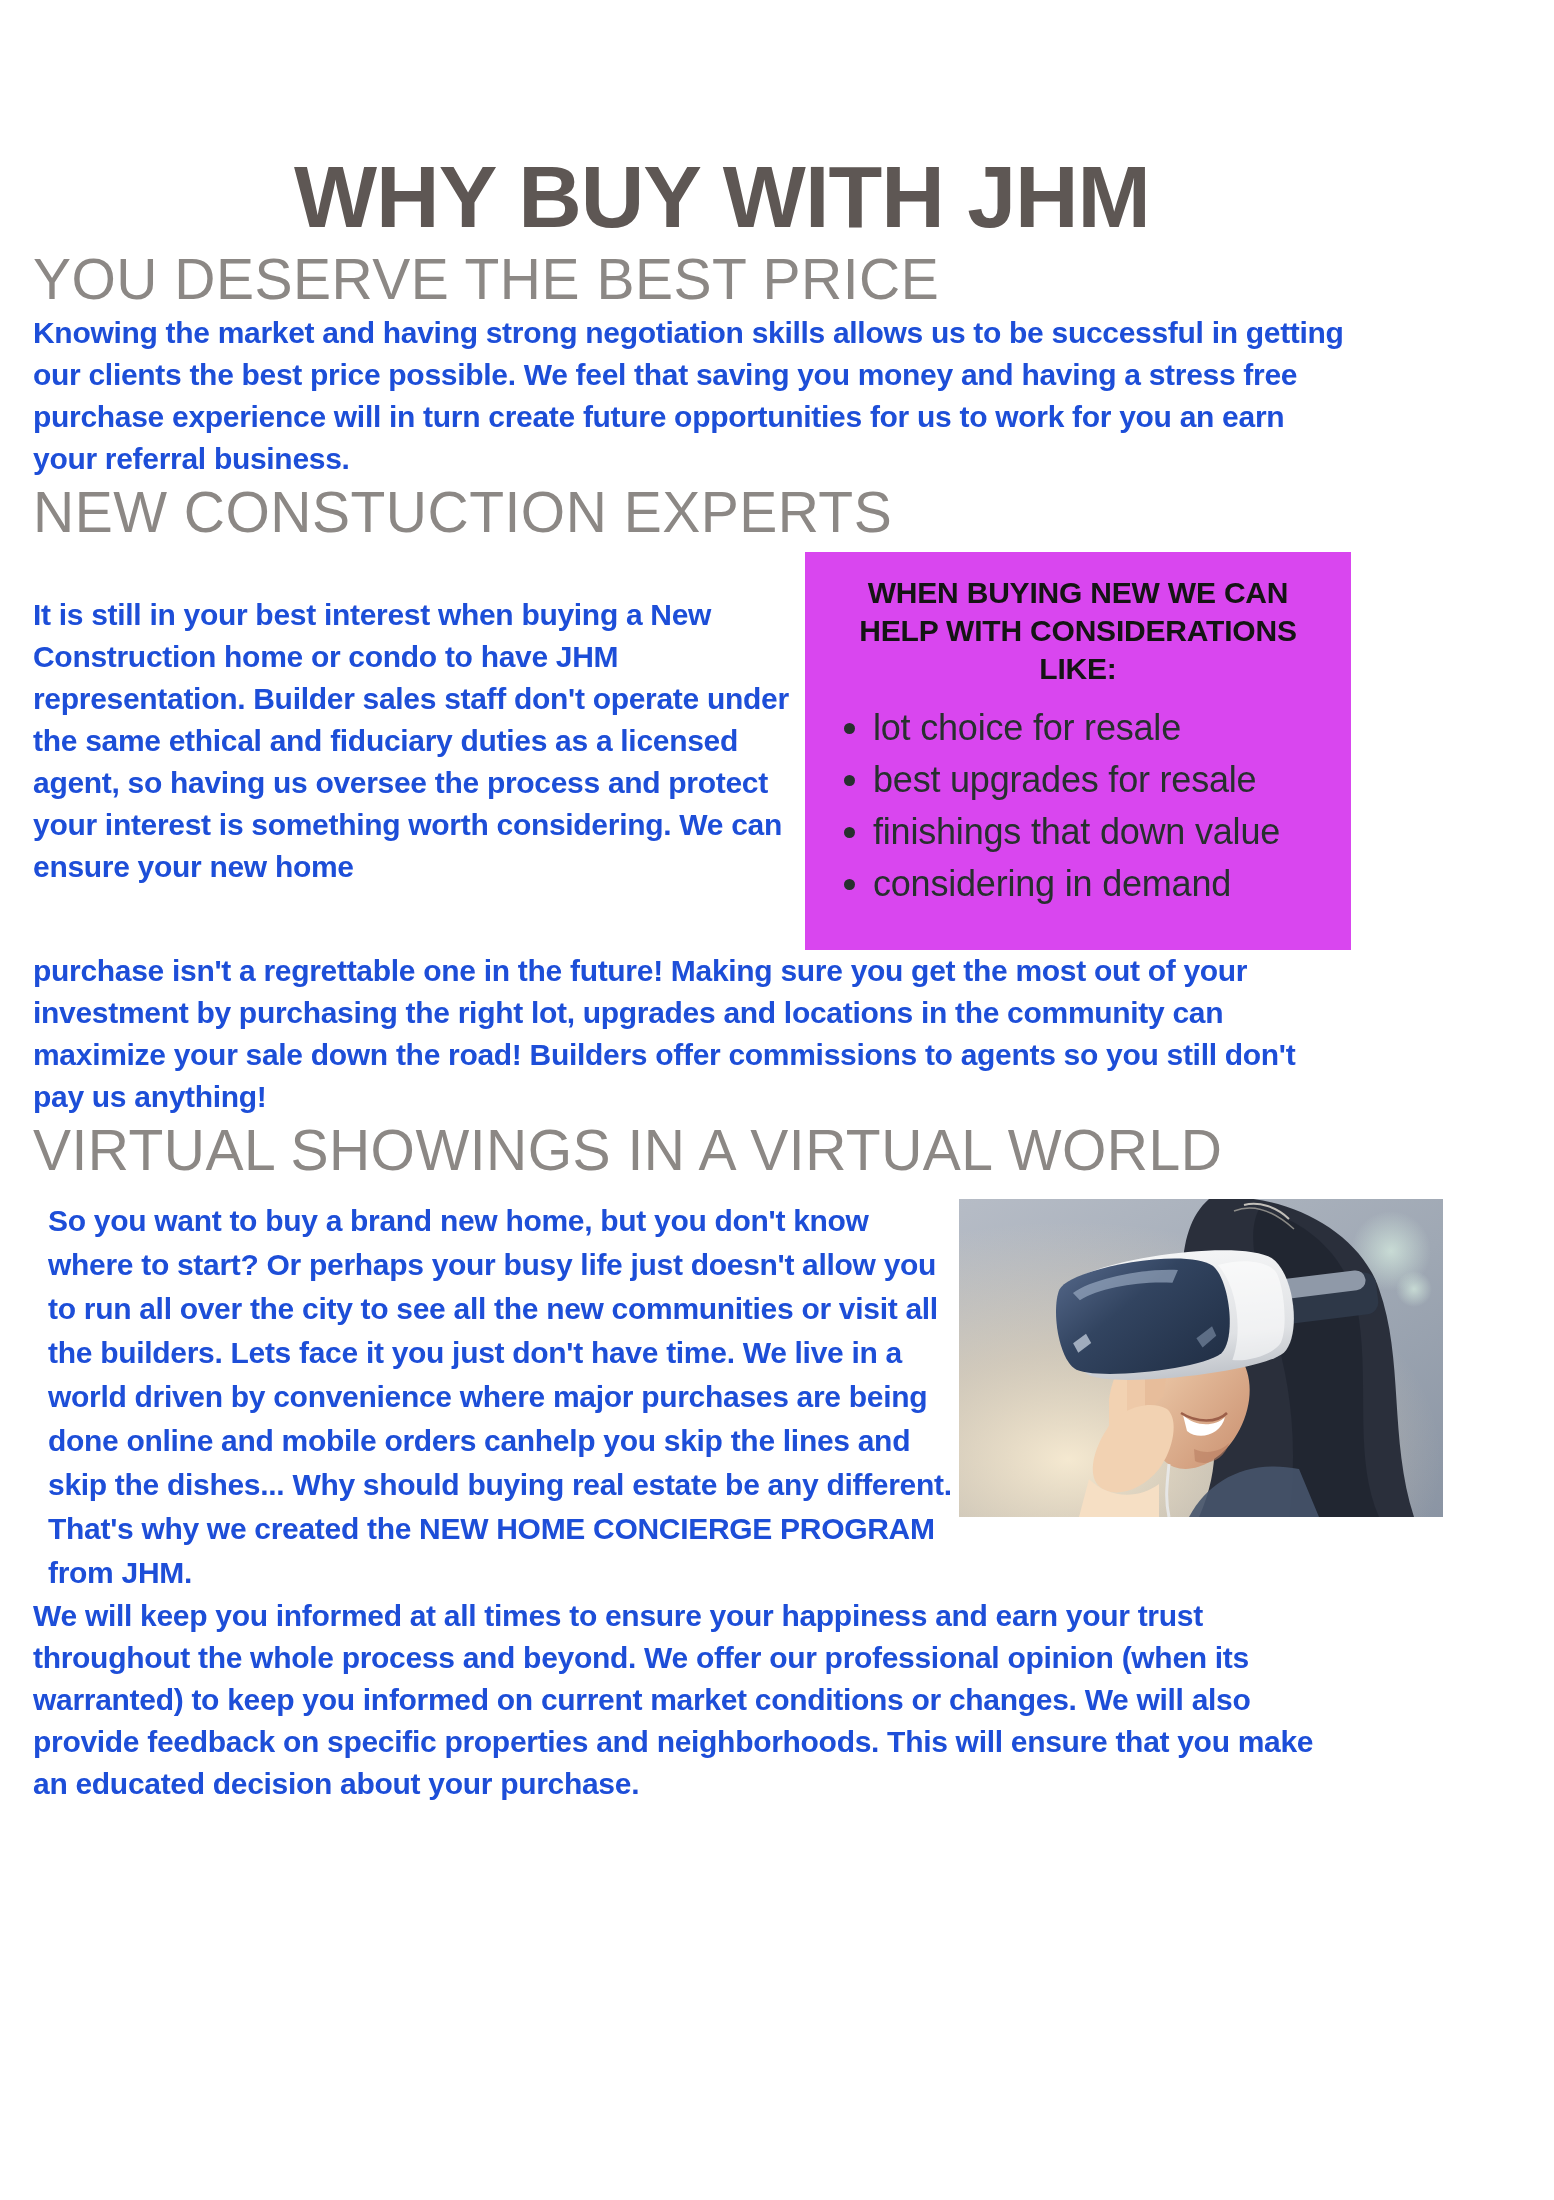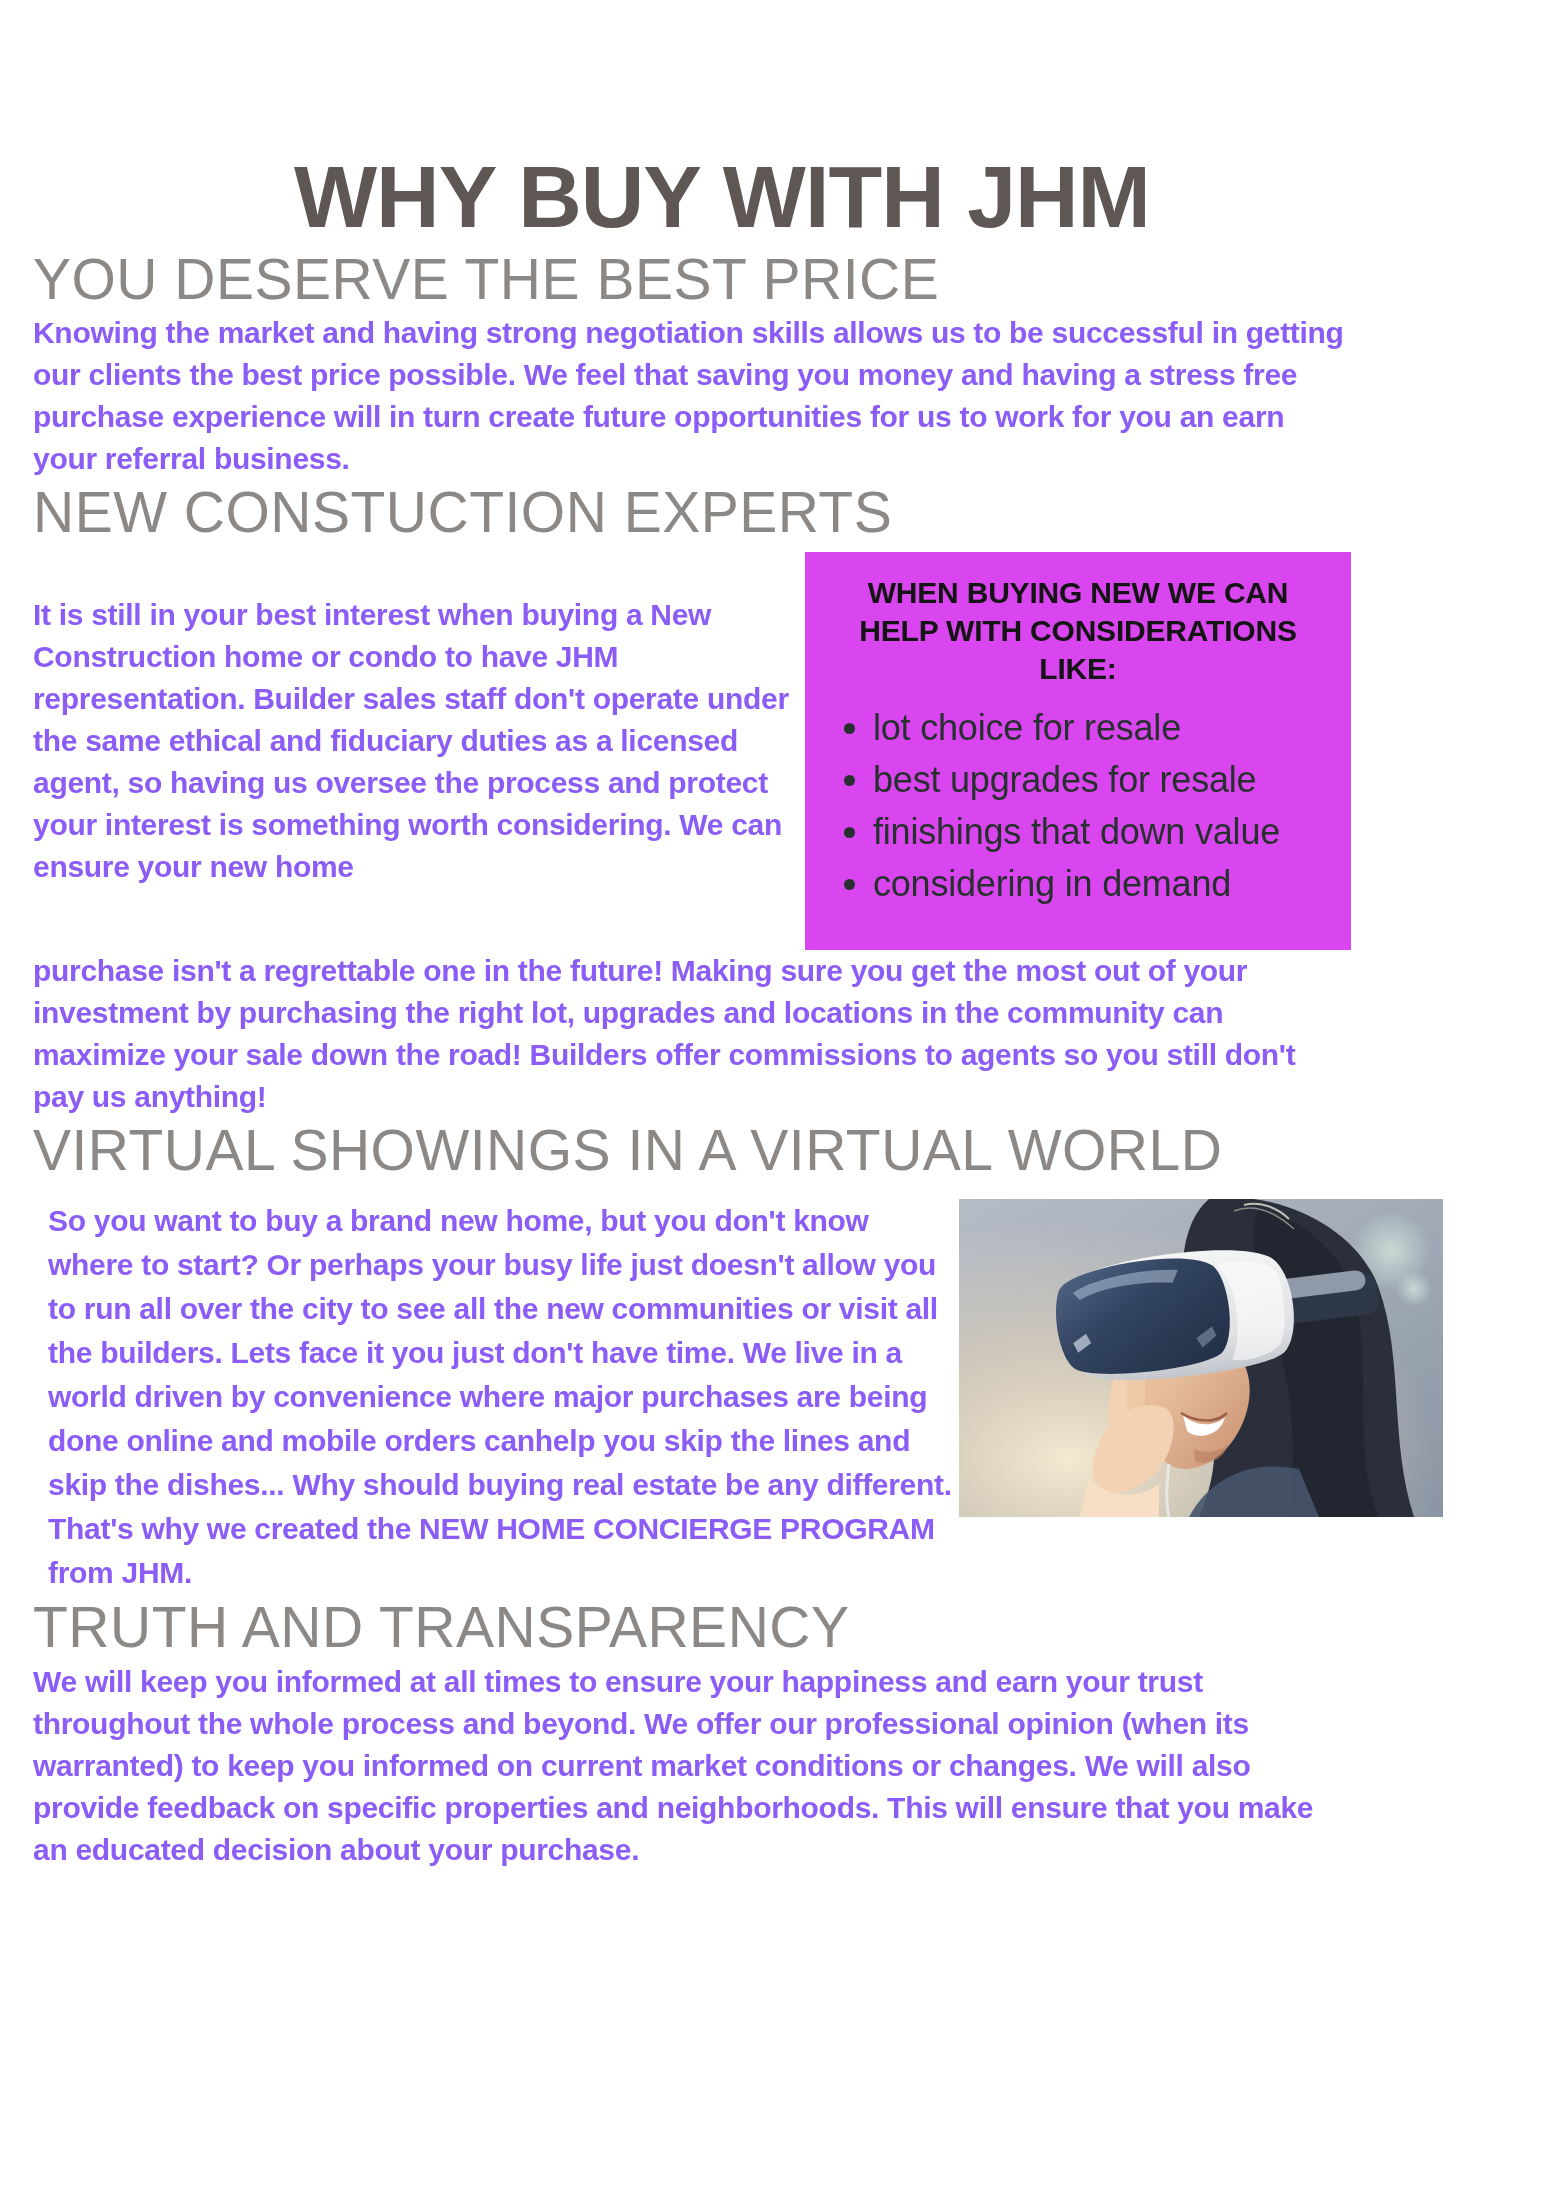--- a/index.html
+++ b/index.html
@@ -30,21 +30,21 @@
     margin: 0;
     line-height: 1.15;
   }
   .h-best   { margin-top: 12px; }
   .h-newcon { margin-top: 46px; }
   .h-virtual{ margin-top: 30px; }
   .h-truth  { margin-top: 44px; }
   p.body-text {
     font-size: 30px;
     font-weight: 700;
-    color: #8b5cf6;
+    color: #1d4ed8;
     letter-spacing: -0.3px;
     line-height: 42px;
     margin: 0;
   }
   .p-best { margin-top: 24px; max-width: 1438px; }
   .newcon-row {
     display: flex;
     align-items: flex-start;
     margin-top: 6px;
   }
@@ -207,16 +207,15 @@
         <path d="M112 130 L126 122 L130 132 L116 140 Z" fill="#cfd9e6" opacity="0.7"></path>
         <path d="M235 140 L252 130 L255 140 L240 150 Z" fill="#93a5bd" opacity="0.5"></path>
 
         <path d="M265 70 C290 66 315 72 322 84 C328 96 328 140 318 155 C310 165 285 170 268 166 C282 140 282 92 265 70 Z" fill="#ffffff" opacity="0.55"></path>
       </g>
 
       <path d="M210 265 C208 285 206 300 210 318" stroke="#e8e9ea" stroke-width="3" fill="none" opacity="0.9"></path>
     </svg>
   </div>
 
-  <h2 class="sec-heading h-truth">TRUTH AND TRANSPARENCY</h2>
   <p class="body-text p-truth">We will keep you informed at all times to ensure your happiness and earn your trust throughout the whole process and beyond. We offer our professional opinion (when its warranted) to keep you informed on current market conditions or changes. We will also provide feedback on specific properties and neighborhoods. This will ensure that you make an educated decision about your purchase.</p>
 
 </div>
 
 </body></html>

